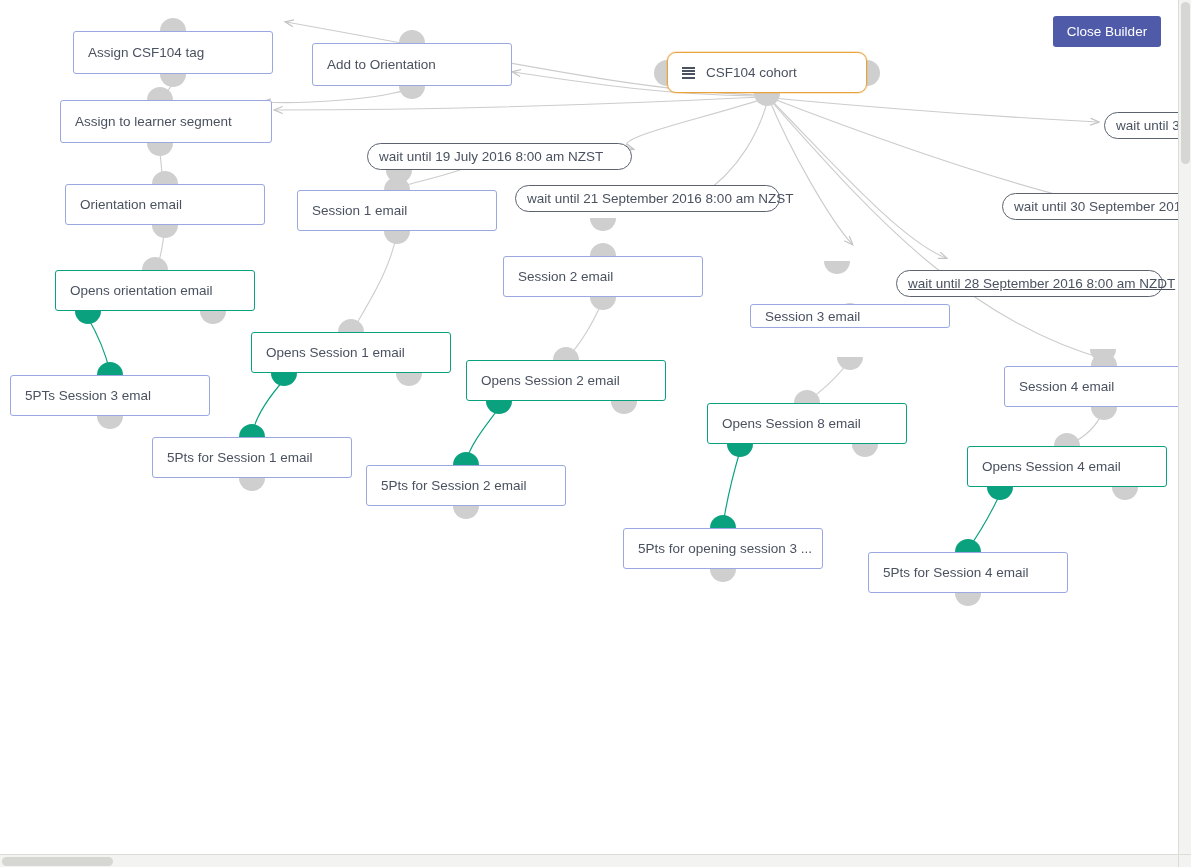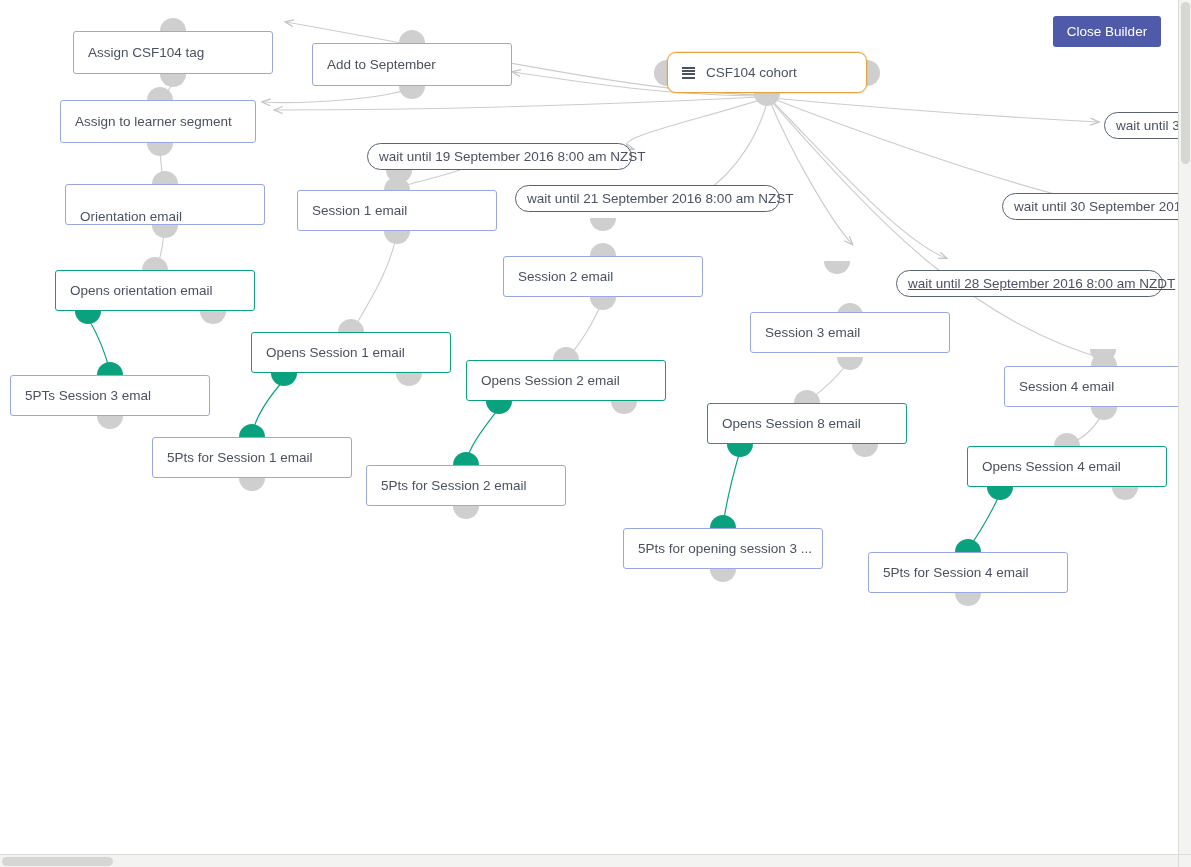--- a/index.html
+++ b/index.html
@@ -255,50 +255,50 @@
     <div class="handle side right" style="left:867px; top:60px;"></div>
     <div class="handle bottom" style="left:754px; top:93px;"></div>
 
     <div class="node action" style="left:73px; top:31px; width:200px; height:43px;">
       <span class="label">Assign CSF104 tag</span>
     </div>
     <div class="handle top" style="left:160px; top:18px;"></div>
     <div class="handle bottom" style="left:160px; top:74px;"></div>
 
     <div class="node action" style="left:312px; top:43px; width:200px; height:43px;">
-      <span class="label">Add to September</span>
+      <span class="label">Add to Orientation</span>
     </div>
     <div class="handle top" style="left:399px; top:30px;"></div>
     <div class="handle bottom" style="left:399px; top:86px;"></div>
 
-    <div class="node action" style="left:60px; top:100px; width:196px; height:43px;">
+    <div class="node action" style="left:60px; top:100px; width:212px; height:43px;">
       <span class="label">Assign to learner segment</span>
     </div>
     <div class="handle top" style="left:147px; top:87px;"></div>
     <div class="handle bottom" style="left:147px; top:143px;"></div>
 
-    <div class="node action" style="left:65px; top:184px; width:200px; height:41px;align-items:flex-end;">
+    <div class="node action" style="left:65px; top:184px; width:200px; height:41px;">
       <span class="label">Orientation email</span>
     </div>
     <div class="handle top" style="left:152px; top:171px;"></div>
     <div class="handle bottom" style="left:152px; top:225px;"></div>
 
     <div class="node action" style="left:297px; top:190px; width:200px; height:41px;">
       <span class="label">Session 1 email</span>
     </div>
     <div class="handle top" style="left:384px; top:177px;"></div>
     <div class="handle bottom" style="left:384px; top:231px;"></div>
 
     <div class="node action" style="left:503px; top:256px; width:200px; height:41px;">
       <span class="label">Session 2 email</span>
     </div>
     <div class="handle top" style="left:590px; top:243px;"></div>
     <div class="handle bottom" style="left:590px; top:297px;"></div>
 
-    <div class="node action" style="left:750px; top:312px; width:200px; height:41px;">
+    <div class="node action" style="left:750px; top:304px; width:200px; height:24px;">
       <span class="label">Session 3 email</span>
     </div>
     <div class="handle top" style="left:837px; top:303px;"></div>
     <div class="handle bottom" style="left:837px; top:357px;"></div>
 
     <div class="node action" style="left:1004px; top:366px; width:200px; height:41px;">
       <span class="label">Session 4 email</span>
     </div>
     <div class="handle top" style="left:1091px; top:353px;"></div>
     <div class="handle bottom" style="left:1091px; top:407px;"></div>
@@ -362,21 +362,21 @@
     <div class="handle bottom" style="left:852px; top:444px;"></div>
 
     <div class="node goal" style="left:967px; top:446px; width:200px; height:41px;">
       <span class="label">Opens Session 4 email</span>
     </div>
     <div class="handle top" style="left:1054px; top:433px;"></div>
     <div class="handle bottom green" style="left:987px; top:487px;"></div>
     <div class="handle bottom" style="left:1112px; top:487px;"></div>
 
     <div class="node wait" style="left:367px; top:143px; width:265px;">
-      <span class="label">wait until 19 September 2016 8:00 am NZST</span>
+      <span class="label">wait until 19 July 2016 8:00 am NZST</span>
     </div>
     <div class="handle bottom" style="left:386px; top:170px;"></div>
 
     <div class="node wait" style="left:515px; top:185px; width:265px;">
       <span class="label">wait until 21 September 2016 8:00 am NZST</span>
     </div>
     <div class="handle bottom" style="left:590px; top:218px;"></div>
 
     <div class="handle bottom" style="left:824px; top:261px;"></div>
 

